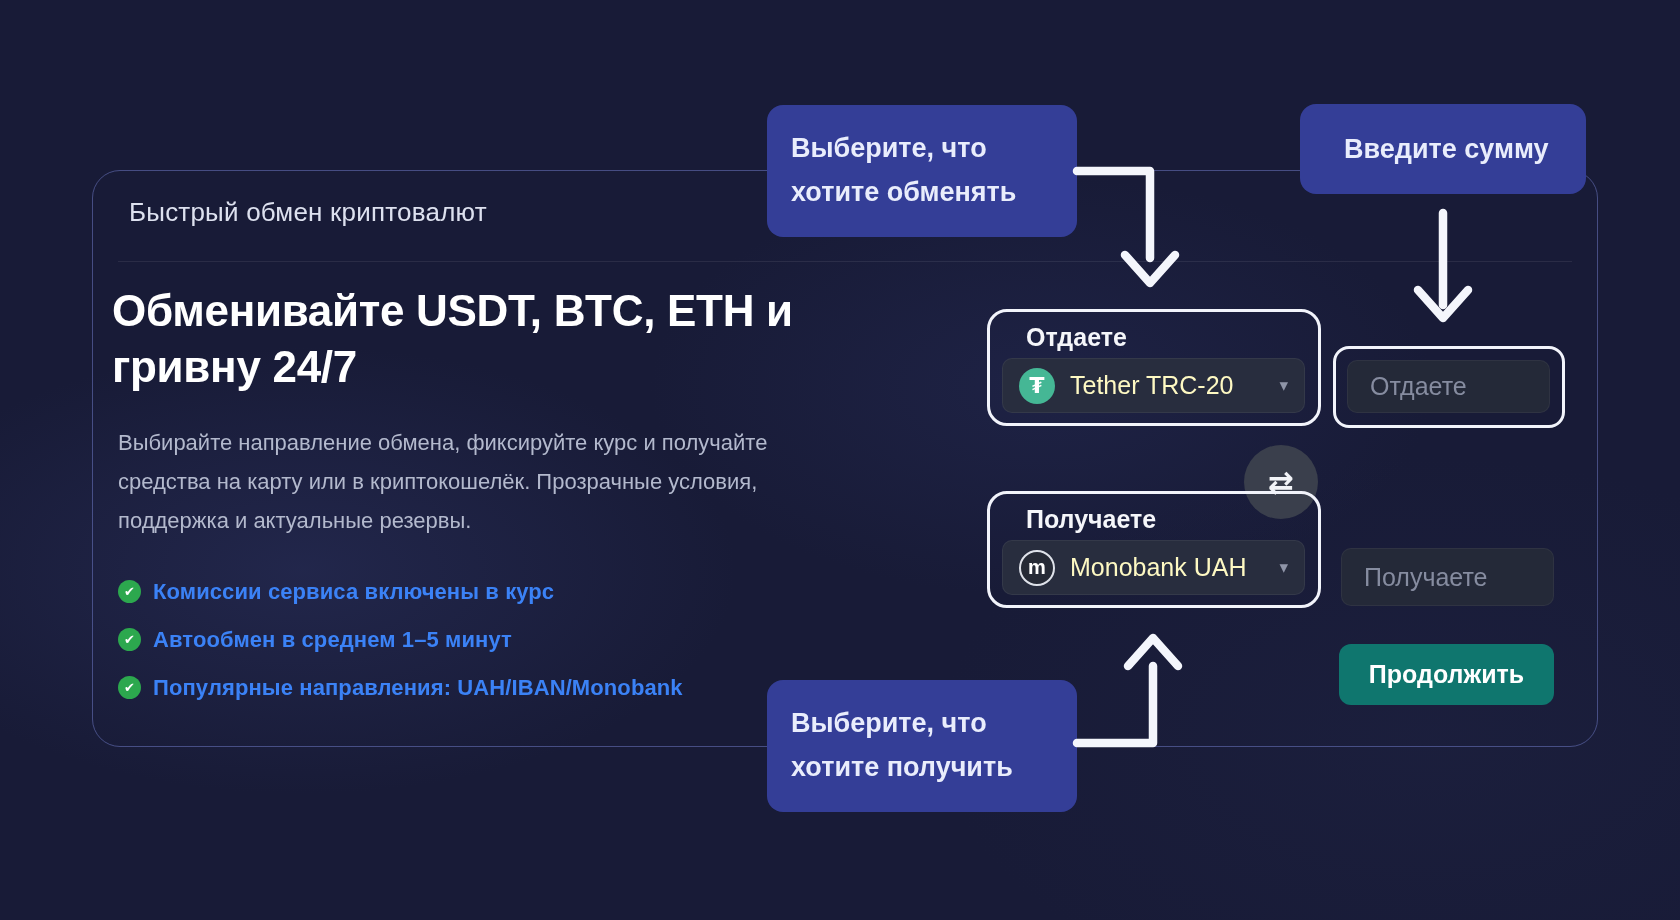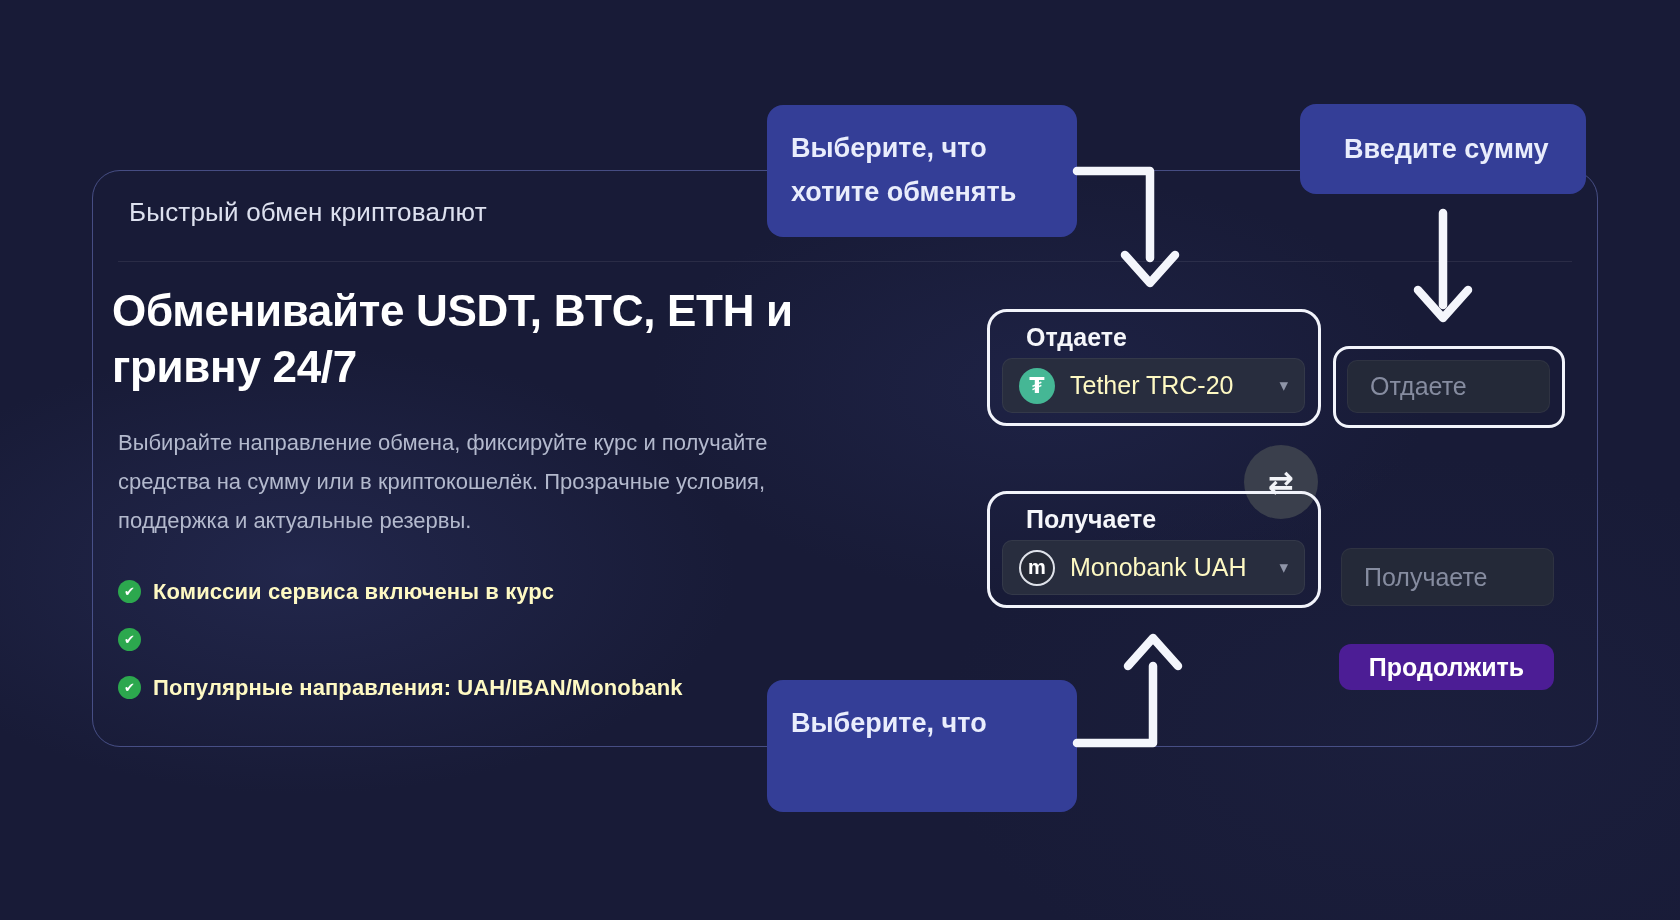--- a/index.html
+++ b/index.html
@@ -27,21 +27,21 @@
     font-size:44px;line-height:56px;font-weight:bold;color:#ffffff;letter-spacing:-.3px;
   }
   .descr{left:25px;top:252px;width:742px;font-size:22px;line-height:39px;color:#b3b9cd;}
   .features{left:25px;top:408px;}
   .feature{display:flex;align-items:center;margin-bottom:23px;height:25px;}
   .check{
     width:23px;height:23px;border-radius:50%;background:#2ca84e;flex:0 0 auto;
     display:flex;align-items:center;justify-content:center;
     color:#fff;font-size:13px;line-height:1;
   }
-  .feature-text{margin-left:12px;font-size:22px;font-weight:bold;color:#fef9c3;letter-spacing:.1px;}
+  .feature-text{margin-left:12px;font-size:22px;font-weight:bold;color:#3b82f6;letter-spacing:.1px;}
   .feature:nth-child(2) .feature-text{font-weight:bold;}
 
   
   .group{
     border:3.5px solid #f2f4fb;border-radius:20px;width:334px;height:117px;box-sizing:border-box;
   }
   .group-give{left:894px;top:138px;}
   .group-receive{left:894px;top:320px;}
   .group-label{left:36px;top:11px;font-size:25px;font-weight:bold;color:#f5f6fa;}
   .select{
@@ -71,22 +71,22 @@
   .input-give{left:11px;top:11px;width:203px;height:53px;}
   .input-receive{left:1248px;top:377px;width:213px;height:58px;}
 
   .swap{
     left:1151px;top:274px;width:74px;height:74px;border-radius:50%;
     background:#3a3f4c;display:flex;align-items:center;justify-content:center;cursor:pointer;
   }
   .swap-glyph{color:#f2f4f8;font-size:31px;font-weight:bold;font-family:"DejaVu Sans",sans-serif;line-height:1;}
 
   .btn{
-    left:1246px;top:473px;width:215px;height:46px;
-    background:#4c1d95;border:none;border-radius:12px;cursor:pointer;
+    left:1246px;top:473px;width:215px;height:61px;
+    background:#0f766e;border:none;border-radius:12px;cursor:pointer;
     font-size:25px;font-weight:bold;color:#ffffff;
     font-family:"Liberation Sans","DejaVu Sans",sans-serif;
   }
 
   
   .tip{
     background:#343e97;border-radius:16px;color:#e9edfc;
     font-size:27px;font-weight:bold;line-height:44px;
     padding:21px 0 8px 24px;box-sizing:border-box;
   }
@@ -97,29 +97,30 @@
   .arrow-svg{overflow:visible;}
   .arrow-svg path{fill:none;stroke:#f4f6fc;stroke-width:8.5;stroke-linecap:round;stroke-linejoin:round;}
 </style>
 </head>
 <body>
 
 <div class="abs card">
   <div class="abs card-title">Быстрый обмен криптовалют</div>
   <div class="abs divider"></div>
   <h1 class="abs heading" style="margin:0;">Обменивайте USDT, BTC, ETH и гривну 24/7</h1>
-  <p class="abs descr" style="margin:0;">Выбирайте направление обмена, фиксируйте курс и получайте средства на сумму или в криптокошелёк. Прозрачные условия, поддержка и актуальные резервы.</p>
+  <p class="abs descr" style="margin:0;">Выбирайте направление обмена, фиксируйте курс и получайте средства на карту или в криптокошелёк. Прозрачные условия, поддержка и актуальные резервы.</p>
 
   <div class="abs features">
     <div class="feature">
       <span class="check">✔</span>
       <span class="feature-text">Комиссии сервиса включены в курс</span>
     </div>
     <div class="feature">
       <span class="check">✔</span>
+      <span class="feature-text">Автообмен в среднем 1–5 минут</span>
     </div>
     <div class="feature">
       <span class="check">✔</span>
       <span class="feature-text">Популярные направления: UAH/IBAN/Monobank</span>
     </div>
   </div>
 
   <div class="abs group group-give">
     <div class="abs group-label">Отдаете</div>
     <div class="abs select">
@@ -155,20 +156,21 @@
   <div>Выберите, что</div>
   <div>хотите обменять</div>
 </div>
 
 <div class="abs tip tip2">
   <div>Введите сумму</div>
 </div>
 
 <div class="abs tip tip3">
   <div>Выберите, что</div>
+  <div>хотите получить</div>
 </div>
 
 <svg class="abs arrow-svg" style="left:1065px;top:150px;" width="130" height="150">
   <path d="M 12 21 H 85 V 108"></path>
   <path d="M 60 105 L 85 133 L 110 105"></path>
 </svg>
 
 <svg class="abs arrow-svg" style="left:1410px;top:205px;" width="70" height="125">
   <path d="M 33 8 V 100"></path>
   <path d="M 8 85 L 33 113 L 58 85"></path>

